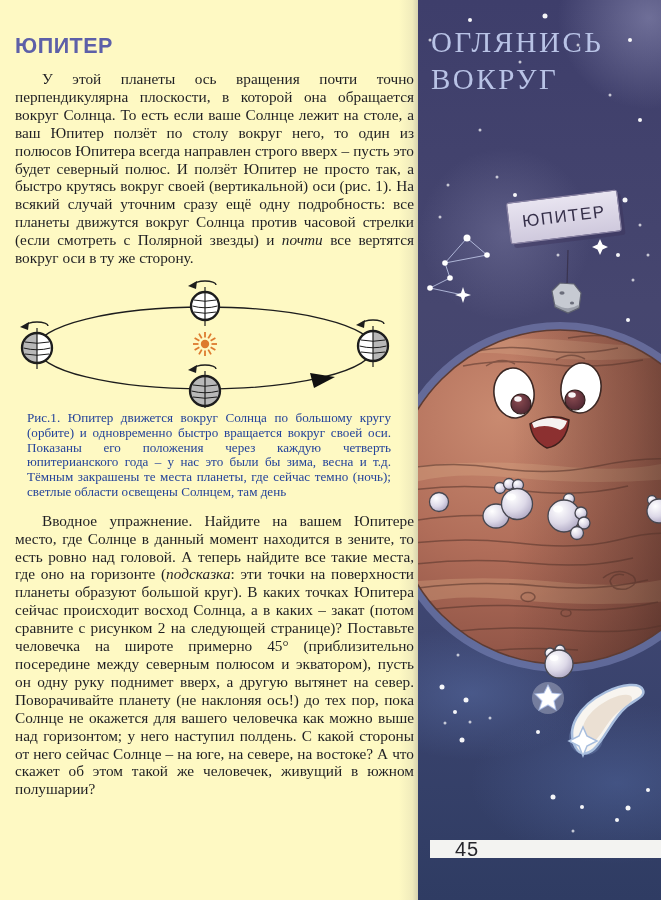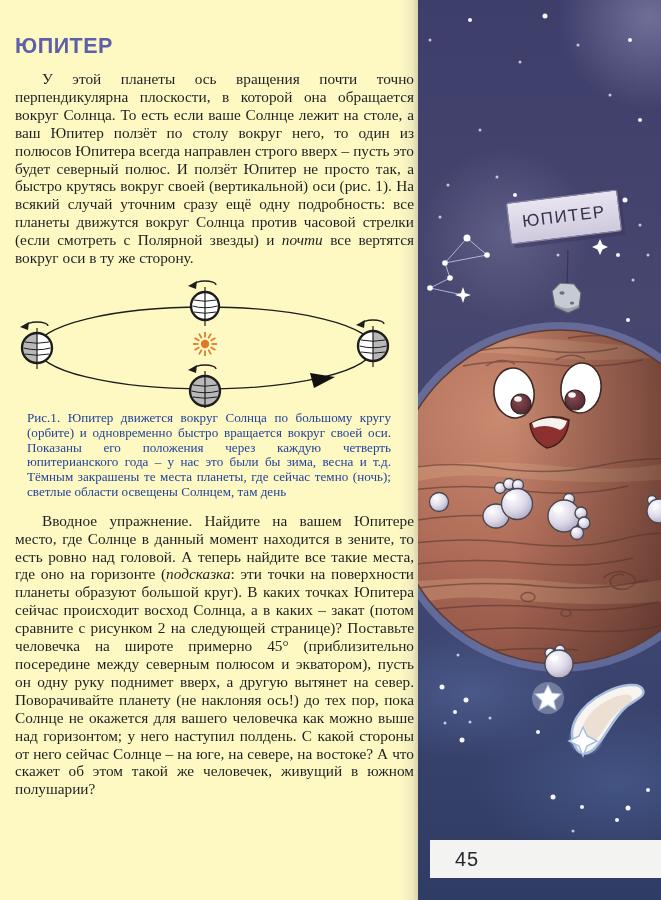--- a/index.html
+++ b/index.html
@@ -31,21 +31,21 @@
       font-family:"Liberation Serif",serif;font-size:29px;line-height:37px;
       letter-spacing:2.5px;color:#b9c3e6;font-weight:normal;}
   .panel-svg{position:absolute;left:0;top:0;z-index:2;}
   .sign{position:absolute;left:90px;top:196px;width:110px;height:40px;z-index:3;
       transform:rotate(-7deg);background:linear-gradient(180deg,#e8e4f0,#cfc9dd);
       border:1px solid #8f87a6;border-radius:3px;
       box-shadow:3px 4px 0 rgba(60,52,92,.45);
       display:flex;align-items:center;justify-content:center;}
   .sign span{font-family:"Liberation Sans",sans-serif;font-size:17px;letter-spacing:1.5px;
       color:#352f49;}
-  .page-strip{position:absolute;left:12px;top:840px;width:231px;height:38px;z-index:5;
+  .page-strip{position:absolute;left:12px;top:840px;width:231px;height:18px;z-index:5;
       background:#f3f3f1;display:flex;align-items:center;}
   .page-strip span{font-family:"Liberation Sans",sans-serif;font-size:20px;
       color:#26262c;letter-spacing:1px;margin-left:25px;}
 </style>
 </head>
 <body>
 
 <div class="page">
 
   <div class="content">
@@ -120,20 +120,24 @@
 
     <p class="caption">Рис.1. Юпитер движется вокруг Солнца по большому кругу (орбите) и одновременно быстро вращается вокруг своей оси. Показаны его положения через каждую четверть юпитерианского года – у нас это были бы зима, весна и т.д. Тёмным закрашены те места планеты, где сейчас темно (ночь); светлые области освещены Солнцем, там день</p>
 
     <p class="body" id="para2"><span class="b">Вводное упражнение.</span><span> Найдите на вашем Юпитере место, где Солнце в данный момент находится в зените, то есть ровно над головой. А теперь найдите все такие места, где оно на горизонте (</span><span class="i">подсказка</span><span>: эти точки на поверхности планеты образуют большой круг). В каких точках Юпитера сейчас происходит восход Солнца, а в каких – закат (потом сравните с рисунком 2 на следующей странице)? Поставьте человечка на широте примерно 45° (приблизительно посередине между северным полюсом и экватором), пусть он одну руку поднимет вверх, а другую вытянет на север. Поворачивайте планету (не наклоняя ось!) до тех пор, пока Солнце не окажется для вашего человечка как можно выше над горизонтом; у него наступил полдень. С какой стороны от него сейчас Солнце – на юге, на севере, на востоке? А что скажет об этом такой же человечек, живущий в южном полушарии?</span></p>
   </div>
 
   <div class="spine"></div>
 
   <div class="panel">
 
+    <div class="panel-header">
+      <div>ОГЛЯНИСЬ</div>
+      <div>ВОКРУГ</div>
+    </div>
 
     <svg class="panel-svg" width="243" height="900" viewBox="0 0 243 900">
       <defs>
         <clipPath id="planetClip">
             <circle cx="142" cy="497" r="167"></circle>
           </clipPath>
         <radialGradient id="gradPlanet" cx="32%" cy="26%" r="90%">
           <stop offset="0%" stop-color="#c98a70"></stop>
           <stop offset="45%" stop-color="#b06d59"></stop>
           <stop offset="75%" stop-color="#96594a"></stop>

